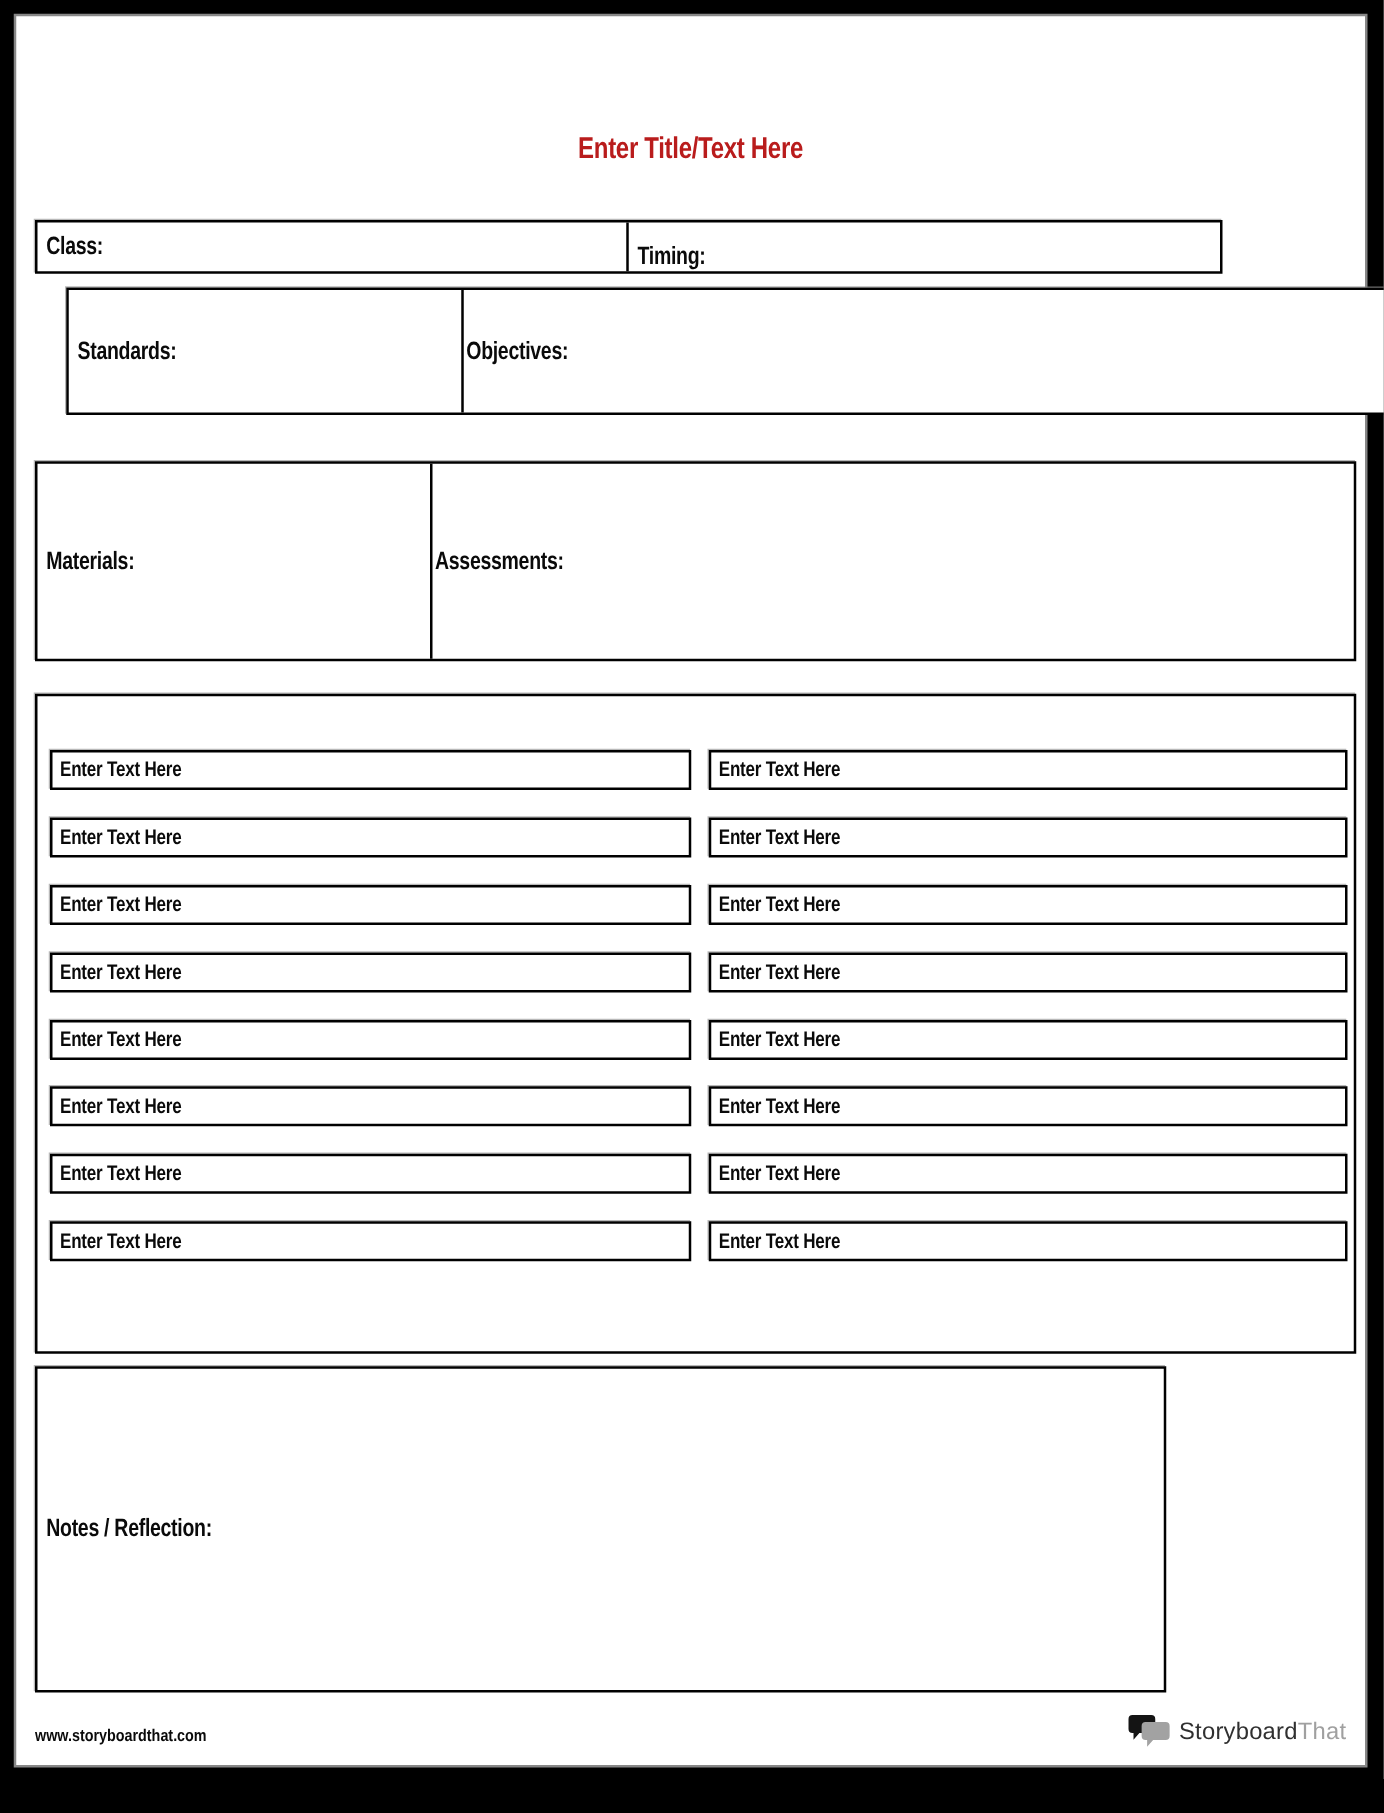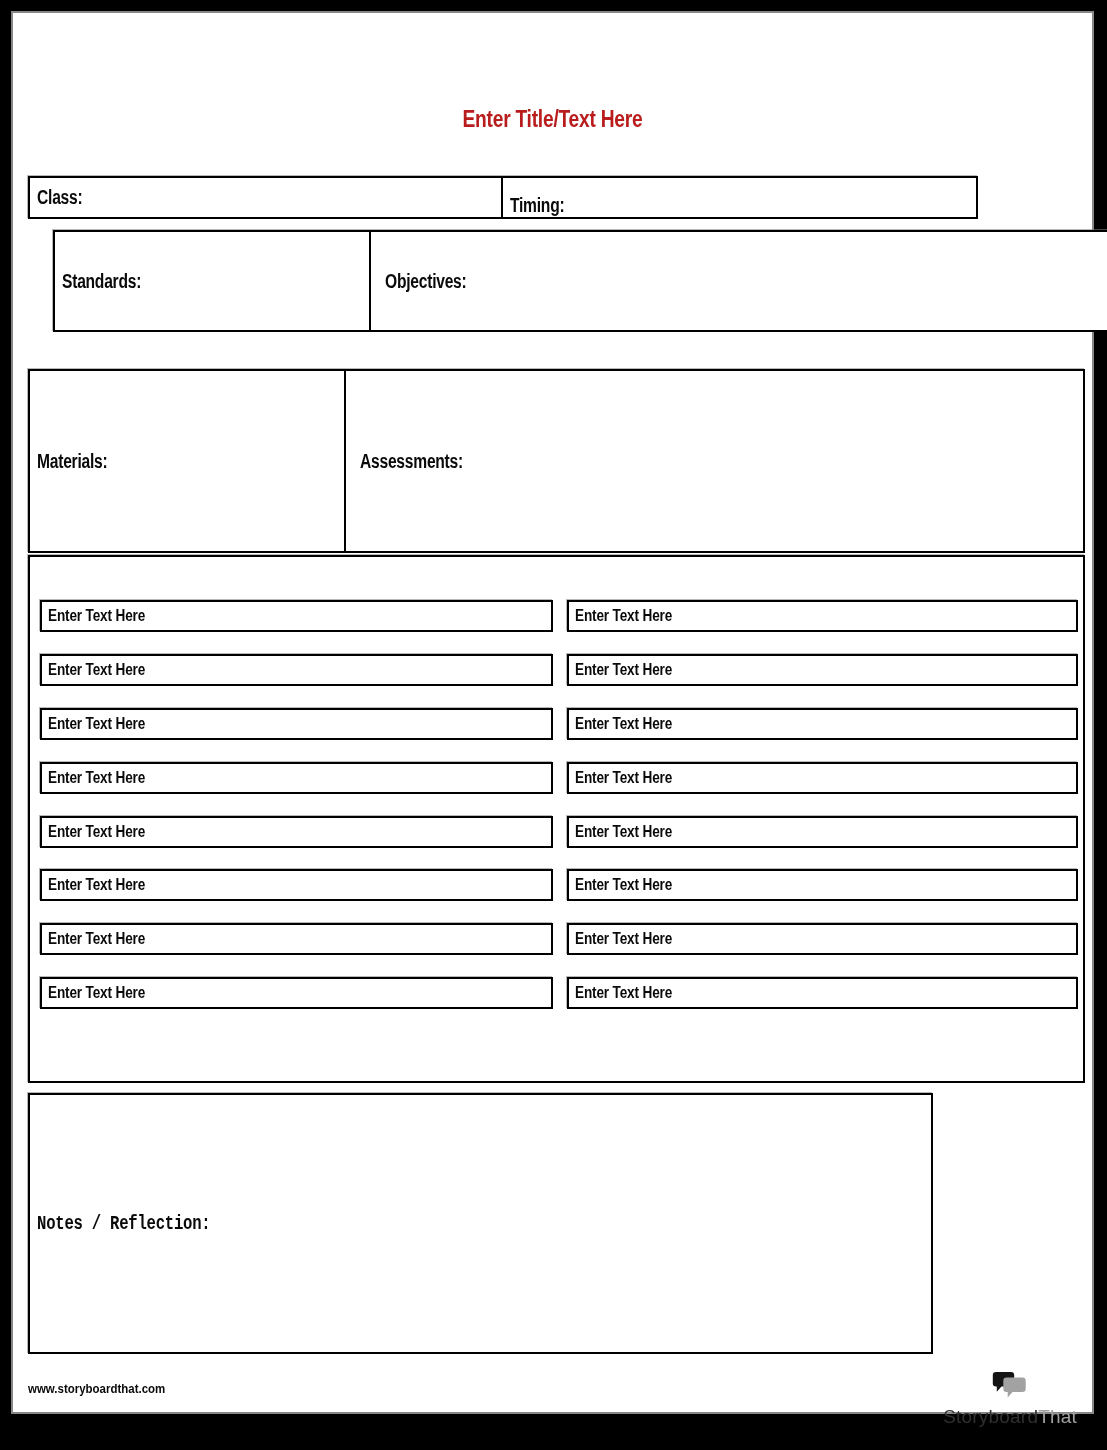--- a/index.html
+++ b/index.html
@@ -49,29 +49,29 @@
   .info-cell {
     flex:1 1 33.33%;
     display:flex; align-items:center;
     padding-left:7px;
     border-right:2px solid #000;
   }
   .info-cell:last-child { border-right:none;margin-top:16px; }
   
   .two-cell { position:absolute; left:15px; width:1057px; display:flex; }
   .sec-standards { top:217px; height:102px;margin-left:25px; }
-  .sec-materials { top:356px; height:184px; }
+  .sec-materials { top:356px; height:160px; }
   .two-cell .cell-left {
     width:316px; flex:0 0 316px;
     border-right:2px solid #000;
     display:flex; align-items:center; padding-left:7px;
   }
   .two-cell .cell-right {
     flex:1 1 auto;
-    display:flex; align-items:center; padding-left:14px;
+    display:flex; align-items:center; padding-left:2px;
   }
   
   .grid-box { position:absolute; left:15px; top:542px; width:1057px; height:528px; }
   .tb {
     position:absolute;
     height:32px;
     border:2px solid #000;
     background:#fff;
     box-shadow:-1px -1px 0 rgba(125,125,125,0.55);
     display:flex; align-items:center;
@@ -87,35 +87,35 @@
     white-space:nowrap;
   }
   .col-l { left:10px;  width:513px; }
   .col-r { left:537px; width:511px; }
   .row0 { top:43px; }  .row1 { top:97px; }  .row2 { top:151px; } .row3 { top:205px; }
   .row4 { top:259px; } .row5 { top:312px; } .row6 { top:366px; } .row7 { top:420px; }
   
   .notes-box {
     position:absolute; left:15px; top:1080px;
     width:905px; height:261px;
-    display:flex; align-items:center; padding-left:7px;font-family:Liberation Mono, monospace;
+    display:flex; align-items:center; padding-left:7px;
   }
   
   .footer-url {
     position:absolute; left:15px; top:1368px;
     font-weight:bold; font-size:13.5px; color:#0a0a0a;
     display:inline-block;
     transform:scaleX(0.85); transform-origin:0 50%;
     white-space:nowrap;
     text-decoration:none;
   }
   .brand {
     position:absolute; right:15px; top:1358px;
     height:30px;
-    display:flex; align-items:center; gap:5px;flex-direction:column;
+    display:flex; align-items:center; gap:5px;
   }
   .brand-text { font-size:19px; letter-spacing:0.2px; white-space:nowrap; }
   .brand-primary { color:#303030; }
   .brand-secondary { color:#a0a0a0; }
 </style>
 </head>
 <body>
 
 <div class="page">
 

